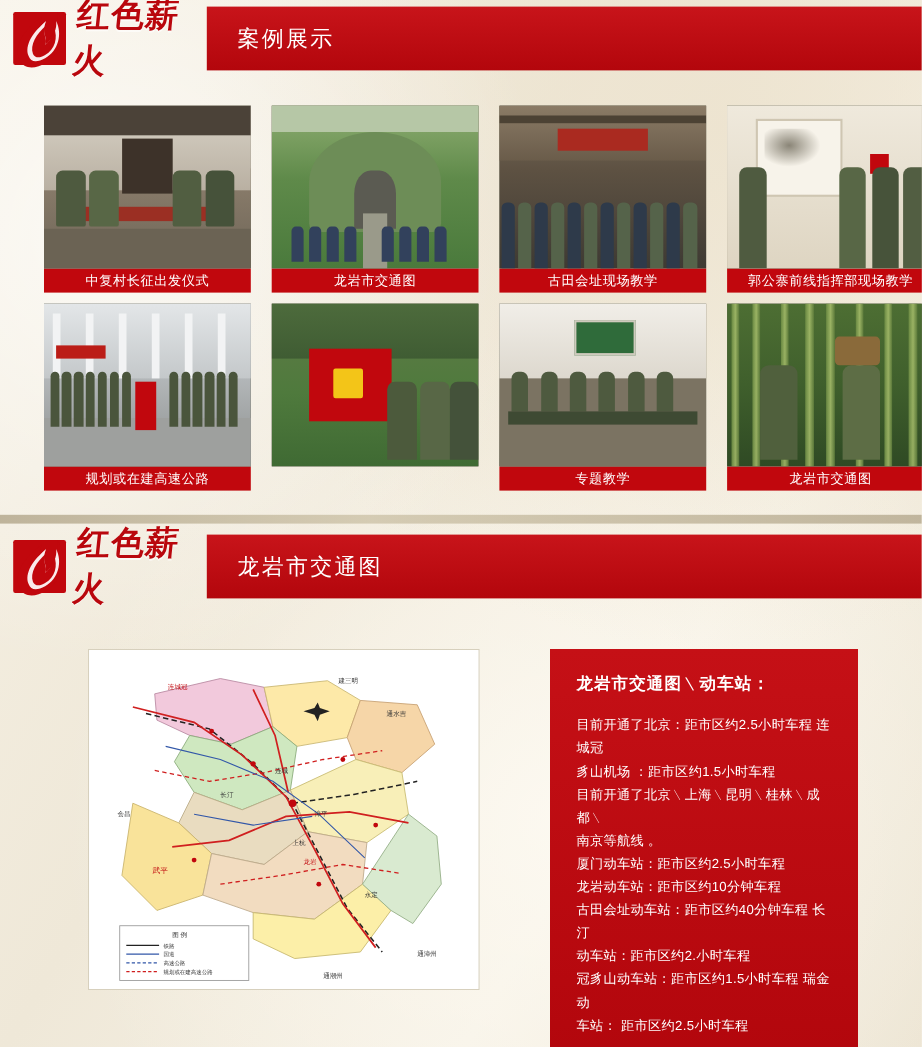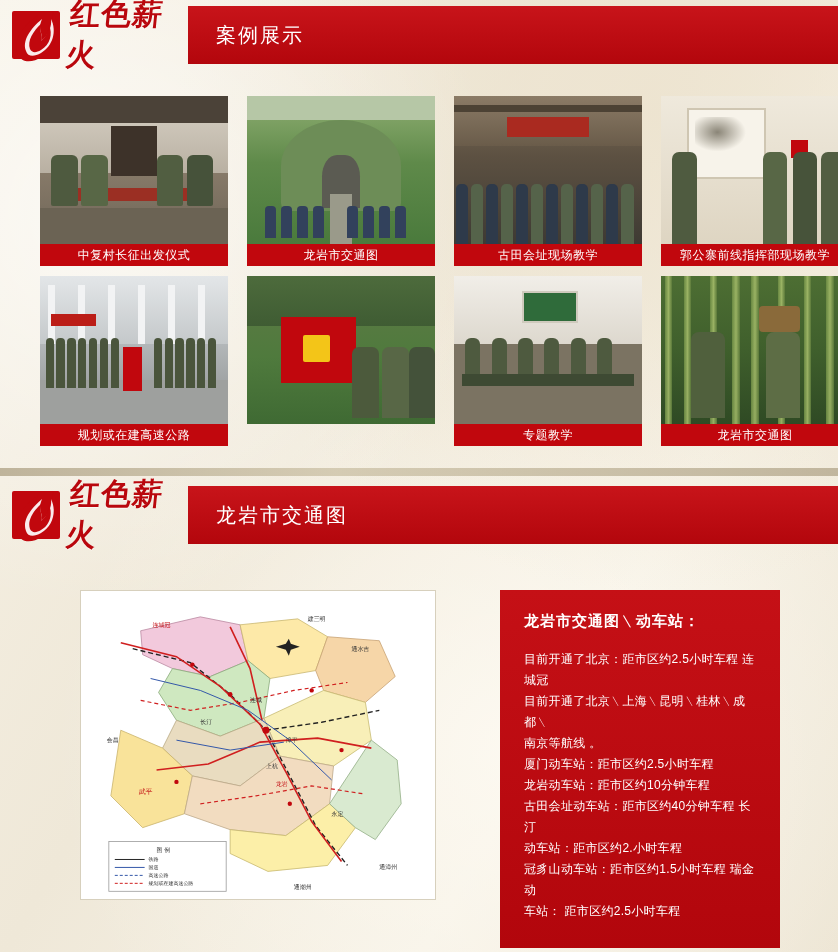--- a/index.html
+++ b/index.html
@@ -538,20 +538,21 @@
           <line x1="34" y1="286" x2="64" y2="286" stroke="#3257a8" stroke-width="1" stroke-dasharray="3,2"></line>
           <text x="68" y="288" font-size="5" fill="#333" font-family="sans-serif">高速公路</text>
           <line x1="34" y1="294" x2="64" y2="294" stroke="#d01f1f" stroke-width="1" stroke-dasharray="3,2"></line>
           <text x="68" y="296" font-size="5" fill="#333" font-family="sans-serif">规划或在建高速公路</text>
         </svg>
       </div>
 
       <div class="info-box">
         <div class="info-title">龙岩市交通图﹨动车站：</div>
         <div class="info-line">目前开通了北京：距市区约2.5小时车程 连城冠</div>
+        <div class="info-line">豸山机场 ：距市区约1.5小时车程</div>
         <div class="info-line">目前开通了北京﹨上海﹨昆明﹨桂林﹨成 都﹨</div>
         <div class="info-line">南京等航线 。</div>
         <div class="info-line">厦门动车站：距市区约2.5小时车程</div>
         <div class="info-line">龙岩动车站：距市区约10分钟车程</div>
         <div class="info-line">古田会址动车站：距市区约40分钟车程 长汀</div>
         <div class="info-line">动车站：距市区约2.小时车程</div>
         <div class="info-line">冠豸山动车站：距市区约1.5小时车程 瑞金动</div>
         <div class="info-line">车站： 距市区约2.5小时车程</div>
       </div>
 

